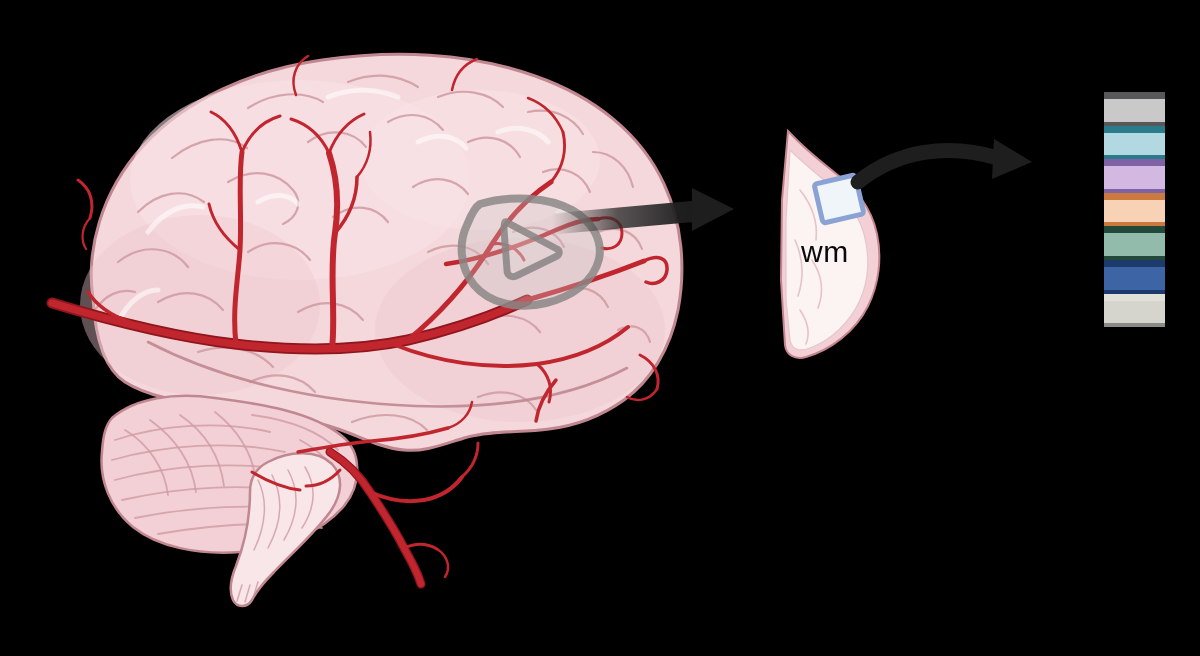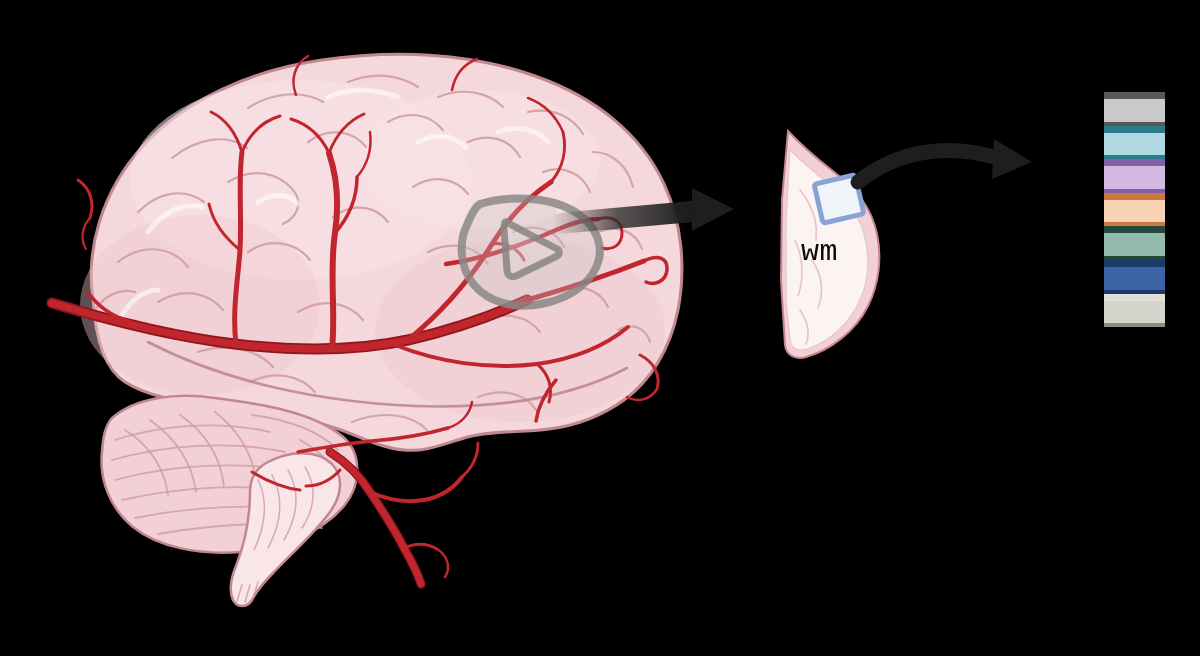--- a/index.html
+++ b/index.html
@@ -1,17 +1,17 @@
 <!DOCTYPE html>
 <html style="--background: #000000; --brain-fill: #f4d8db; --brain-outline: #c08790; --gyri-line: #cf9aa1; --artery-red: #c1262e; --artery-dark: #8f161c; --cerebellum-fill: #f2d0d5; --brainstem-fill: #f8e6e8; --region-outline-gray: #8b8887; --arrow-black: #1e1e1e; --slice-cortex-pink: #f3d0d5; --slice-outline: #c4858f; --white-matter-fill: #fbf4f2; --sample-square-border: #8ba3d4; --sample-square-fill: #eff5f9;"><head>
 <meta charset="utf-8">
 <style>
   html,body{margin:0;padding:0;background:#000;}
   .canvas{position:relative;width:1200px;height:656px;background:var(--background,#000);overflow:hidden;
-          font-family:Liberation Mono, monospace;}
+          font-family:Liberation Sans, sans-serif;}
   .figure-svg{position:absolute;left:0;top:0;width:1200px;height:656px;}
 
   
   .cerebrum{fill:var(--brain-fill);stroke:var(--brain-outline);stroke-width:3;}
   .patch-light{fill:#f9e4e7;}
   .patch-dark{fill:#eec9cf;}
   .gyrus{fill:none;stroke:var(--gyri-line);stroke-width:2.2;stroke-linecap:round;opacity:.85;}
   .sulcus{fill:none;stroke:var(--brain-outline);stroke-width:2.6;stroke-linecap:round;opacity:.9;}
   .sheen{fill:none;stroke:#ffffff;stroke-width:5;stroke-linecap:round;opacity:.55;}
   .cerebellum{fill:var(--cerebellum-fill);stroke:var(--brain-outline);stroke-width:2.5;}

